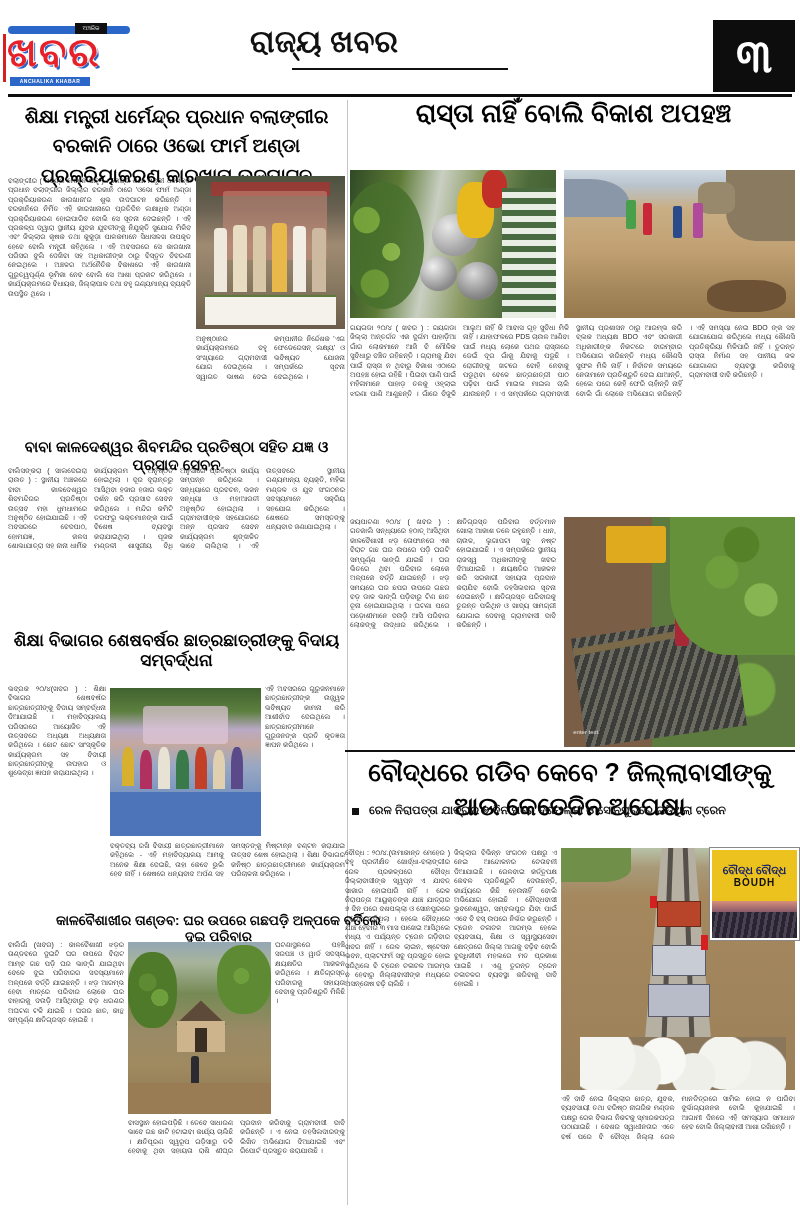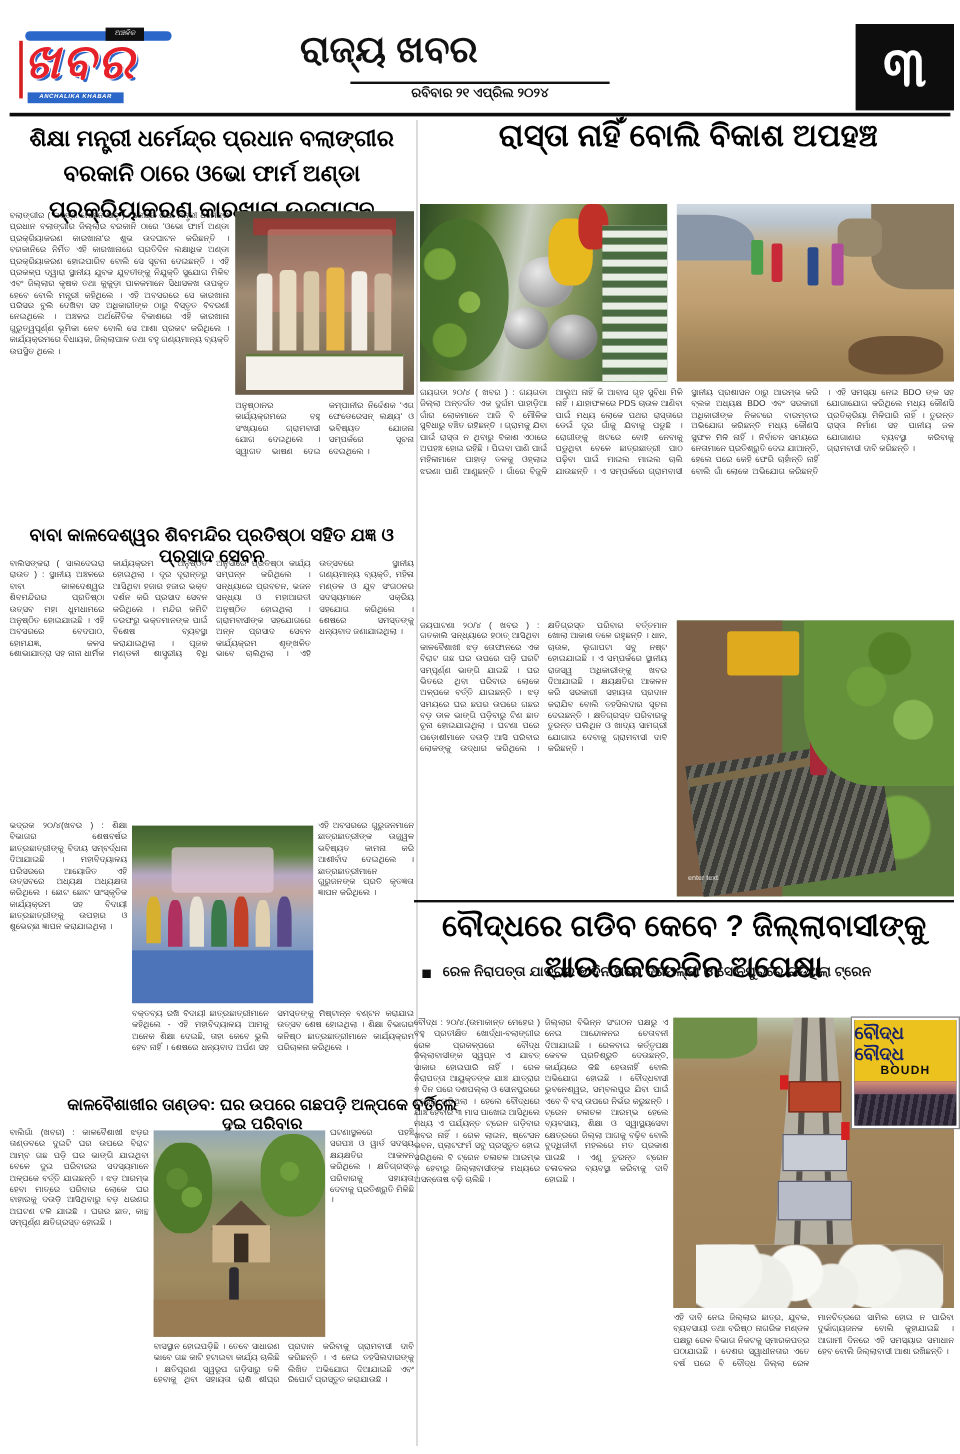--- a/index.html
+++ b/index.html
@@ -1,21 +1,21 @@
 <!DOCTYPE html>
 <html><head>
 <meta charset="utf-8">
 <style>
   html,body{margin:0;padding:0;background:#e8e8e8;}
   .page{position:relative;width:800px;height:1212px;background:#ffffff;margin:0 auto;
         font-family:"Liberation Sans","DejaVu Sans",sans-serif;color:#111;overflow:hidden;}
   .abs{position:absolute;}
 
   
-  .logo-box{left:16px;top:24px;width:134px;height:66px;font-style:italic;}
+  .logo-box{left:3px;top:24px;width:134px;height:66px;}
   .logo-rededge{left:0;top:10px;width:3px;height:48px;background:#d42020;}
   .logo-topbar{left:5px;top:2px;width:122px;height:8px;background:#2b66c9;border-radius:4px;}
   .logo-badge{left:72px;top:-1px;width:32px;height:11px;background:#101010;color:#fff;
               font-size:6px;line-height:11px;text-align:center;}
   .logo-main{left:4px;top:6px;font-size:40px;font-weight:800;color:#e62129;letter-spacing:2px;
              text-shadow:-1px -1px 0 #fff,1px -1px 0 #fff,-1px 1px 0 #fff,2px 2px 0 #2b66c9;}
   .logo-strip{left:7px;top:53px;width:80px;height:9px;background:#2b66c9;color:#fff;
               font-size:5px;line-height:9px;text-align:center;letter-spacing:.5px;font-weight:700;}
   .masthead-title{left:250px;top:24px;width:300px;font-size:31px;font-weight:700;}
   .masthead-rule{left:292px;top:68px;width:216px;height:2px;background:#111;}
@@ -92,21 +92,21 @@
   .ph-rail .green{left:0;top:0;width:30%;height:14%;background:#70904a;border-radius:0 0 40% 0;}
   .ph-rail .t1{left:41%;top:22%;width:18%;height:10%;background:#b8452a;border:1px solid #6a2a1a;}
   .ph-rail .t2{left:39%;top:40%;width:22%;height:12%;background:#c8ccd4;border:1px solid #5a5a6a;}
   .ph-rail .t3{left:37%;top:56%;width:26%;height:13%;background:#b8bcc8;border:1px solid #5a5a6a;}
   .ph-rail .flag1{left:60%;top:36%;width:3%;height:6%;background:#d42020;}
   .ph-rail .flag2{left:38%;top:20%;width:3%;height:5%;background:#d42020;}
   .ph-rail .crowd{left:8%;top:78%;width:88%;height:22%;background:radial-gradient(circle at 10% 40%,#f4f4f0 18%,transparent 19%),radial-gradient(circle at 25% 70%,#eeeee8 18%,transparent 19%),radial-gradient(circle at 40% 45%,#f8f8f4 18%,transparent 19%),radial-gradient(circle at 55% 72%,#efefe9 18%,transparent 19%),radial-gradient(circle at 70% 48%,#f4f4ef 18%,transparent 19%),radial-gradient(circle at 85% 70%,#f0f0ea 18%,transparent 19%),#8a765a;}
   .ph-sign{border:2px solid #fff;box-shadow:0 0 0 1px #888;background:#3c3448;}
   .ph-sign .board{left:0;top:0;width:100%;height:58%;background:#ecc31e;border-bottom:2px solid #2a2a2a;
                   display:flex;flex-direction:column;align-items:center;justify-content:center;}
-  .ph-sign .od{font-size:15px;font-weight:700;color:#17206a;position:static;}
+  .ph-sign .od{font-size:11px;font-weight:700;color:#17206a;position:static;}
   .ph-sign .en{font-size:10px;font-weight:700;color:#101010;letter-spacing:1px;position:static;}
   .ph-sign .dusk{left:0;top:58%;width:100%;height:12%;background:linear-gradient(180deg,#d8907a,#8a5a6a);}
   .ph-sign .tracks{left:0;top:70%;width:100%;height:30%;background:repeating-linear-gradient(100deg,#2a2432 0 4px,#4a4252 4px 7px);}
 
   .ph-house{background:linear-gradient(180deg,#93a7b5 0%,#a7b49b 12%,#768a55 30%,#9a8a66 52%,#a08a60 72%,#8a7450 100%);}
   .ph-house .treeL{left:0;top:6%;width:34%;height:44%;background:radial-gradient(circle at 40% 40%,#5d8a32 16%,transparent 17%),radial-gradient(circle at 65% 60%,#6f9e3c 15%,transparent 16%),#4f7a2a;border-radius:45%;}
   .ph-house .treeR{left:62%;top:2%;width:38%;height:40%;background:radial-gradient(circle at 45% 45%,#6f9e3c 16%,transparent 17%),#5d8a32;border-radius:45%;}
   .ph-house .roof{left:30%;top:34%;width:42%;height:14%;background:#5d4a38;clip-path:polygon(8% 100%,50% 0,92% 100%);}
   .ph-house .wall{left:34%;top:46%;width:34%;height:18%;background:#cdb48c;}
   .ph-house .door{left:47%;top:50%;width:8%;height:14%;background:#3a2e22;}
@@ -124,21 +124,20 @@
 
   <div class="abs logo-box">
     <div class="abs logo-rededge"></div>
     <div class="abs logo-topbar"></div>
     <div class="abs logo-badge">ଅଞ୍ଚଳିକ</div>
     <div class="abs logo-main">ଖବର</div>
     <div class="abs logo-strip">ANCHALIKA KHABAR</div>
   </div>
   <div class="abs masthead-title">ରାଜ୍ୟ ଖବର</div>
   <div class="abs masthead-rule"></div>
-  <div class="abs masthead-date">ରବିବାର ୨୧ ଏପ୍ରିଲ ୨୦୨୪</div>
   <div class="abs page-num">୩</div>
   <div class="abs header-rule"></div>
   <div class="abs v-divider"></div>
 
   <div class="abs headline" style="left:8px;top:102px;width:337px;font-size:19px;line-height:1.55;">ଶିକ୍ଷା ମନ୍ତ୍ରୀ ଧର୍ମେନ୍ଦ୍ର ପ୍ରଧାନ ବଲାଙ୍ଗୀର ବରକାନି ଠାରେ ଓଭୋ ଫାର୍ମ ଅଣ୍ଡା ପ୍ରକ୍ରିୟାକରଣ କାରଖାନା ଉଦଘାଟନ</div>
   <div class="abs body-text" style="left:8px;top:176px;width:183px;height:256px;">ବଲାଙ୍ଗୀର ( ପବିତ୍ର ମୋହନ ସାହୁ ) : କେନ୍ଦ୍ର ଶିକ୍ଷା ମନ୍ତ୍ରୀ ଧର୍ମେନ୍ଦ୍ର ପ୍ରଧାନ ବଲାଙ୍ଗୀର ଜିଲ୍ଲାର ବରକାନି ଠାରେ 'ଓଭୋ ଫାର୍ମ ଅଣ୍ଡା ପ୍ରକ୍ରିୟାକରଣ କାରଖାନା'ର ଶୁଭ ଉଦଘାଟନ କରିଛନ୍ତି । ବରକାନିରେ ନିର୍ମିତ ଏହି କାରଖାନାରେ ପ୍ରତିଦିନ ଲକ୍ଷାଧିକ ଅଣ୍ଡା ପ୍ରକ୍ରିୟାକରଣ ହୋଇପାରିବ ବୋଲି ସେ ସୂଚନା ଦେଇଛନ୍ତି । ଏହି ପ୍ରକଳ୍ପ ଦ୍ୱାରା ସ୍ଥାନୀୟ ଯୁବକ ଯୁବତୀଙ୍କୁ ନିଯୁକ୍ତି ସୁଯୋଗ ମିଳିବ ଏବଂ ଜିଲ୍ଲାର କୃଷକ ତଥା କୁକୁଡ଼ା ପାଳକମାନେ ସିଧାସଳଖ ଉପକୃତ ହେବେ ବୋଲି ମନ୍ତ୍ରୀ କହିଥିଲେ । ଏହି ଅବସରରେ ସେ କାରଖାନା ପରିସର ବୁଲି ଦେଖିବା ସହ ଅଧିକାରୀଙ୍କ ଠାରୁ ବିସ୍ତୃତ ବିବରଣୀ ନେଇଥିଲେ । ଅଞ୍ଚଳର ଅର୍ଥନୈତିକ ବିକାଶରେ ଏହି କାରଖାନା ଗୁରୁତ୍ୱପୂର୍ଣ୍ଣ ଭୂମିକା ନେବ ବୋଲି ସେ ଆଶା ପ୍ରକଟ କରିଥିଲେ । କାର୍ଯ୍ୟକ୍ରମରେ ବିଧାୟକ, ଜିଲ୍ଲାପାଳ ତଥା ବହୁ ଗଣ୍ୟମାନ୍ୟ ବ୍ୟକ୍ତି ଉପସ୍ଥିତ ଥିଲେ ।</div>
   <div class="abs photo ph-stage" style="left:196px;top:176px;width:149px;height:153px;">
     <div class="banner"></div>
     <div class="backdrop"></div>
     <div class="p1"></div>
@@ -180,20 +179,21 @@
   <div class="abs photo ph-tree" style="left:564px;top:517px;width:231px;height:230px;">
     <div class="dirt"></div>
     <div class="tarp"></div>
     <div class="roof"></div>
     <div class="branch"></div>
     <div class="person"></div>
     <div class="leafy1"></div>
     <div class="wm">enter text</div>
   </div>
 
+  <div class="abs headline" style="left:8px;top:631px;width:337px;font-size:17px;">ଶିକ୍ଷା ବିଭାଗର ଶେଷବର୍ଷର ଛାତ୍ରଛାତ୍ରୀଙ୍କୁ ବିଦାୟ ସମ୍ବର୍ଦ୍ଧନା</div>
   <div class="abs body-text" style="left:8px;top:684px;width:98px;height:222px;">ଭଦ୍ରକ ୨୦/୪(ଖବର ) : ଶିକ୍ଷା ବିଭାଗର ଶେଷବର୍ଷର ଛାତ୍ରଛାତ୍ରୀଙ୍କୁ ବିଦାୟ ସମ୍ବର୍ଦ୍ଧନା ଦିଆଯାଇଛି । ମହାବିଦ୍ୟାଳୟ ପରିସରରେ ଆୟୋଜିତ ଏହି ଉତ୍ସବରେ ଅଧ୍ୟକ୍ଷ ଅଧ୍ୟକ୍ଷତା କରିଥିଲେ । ଛୋଟ ଛୋଟ ସାଂସ୍କୃତିକ କାର୍ଯ୍ୟକ୍ରମ ସହ ବିଦାୟୀ ଛାତ୍ରଛାତ୍ରୀଙ୍କୁ ଉପହାର ଓ ଶୁଭେଚ୍ଛା ଜ୍ଞାପନ କରାଯାଇଥିଲା ।</div>
   <div class="abs photo ph-group" style="left:110px;top:688px;width:151px;height:148px;">
     <div class="backdrop"></div>
     <div class="g1"></div>
     <div class="g2"></div>
     <div class="g3"></div>
     <div class="g4"></div>
     <div class="g5"></div>
     <div class="g6"></div>
     <div class="g7"></div>

